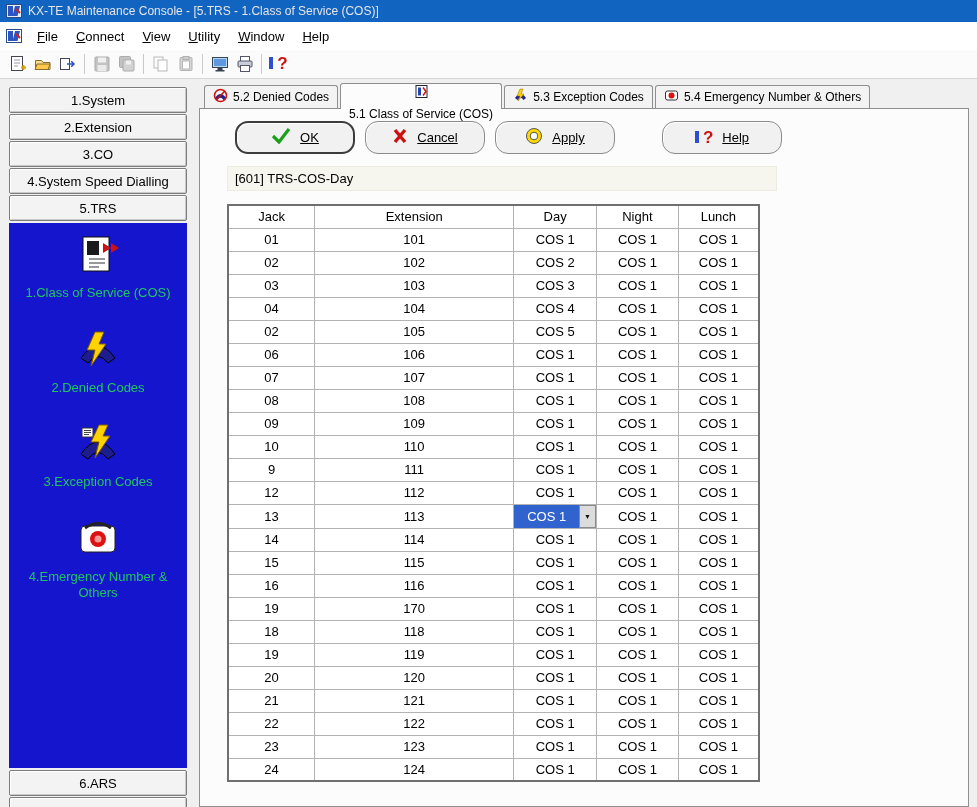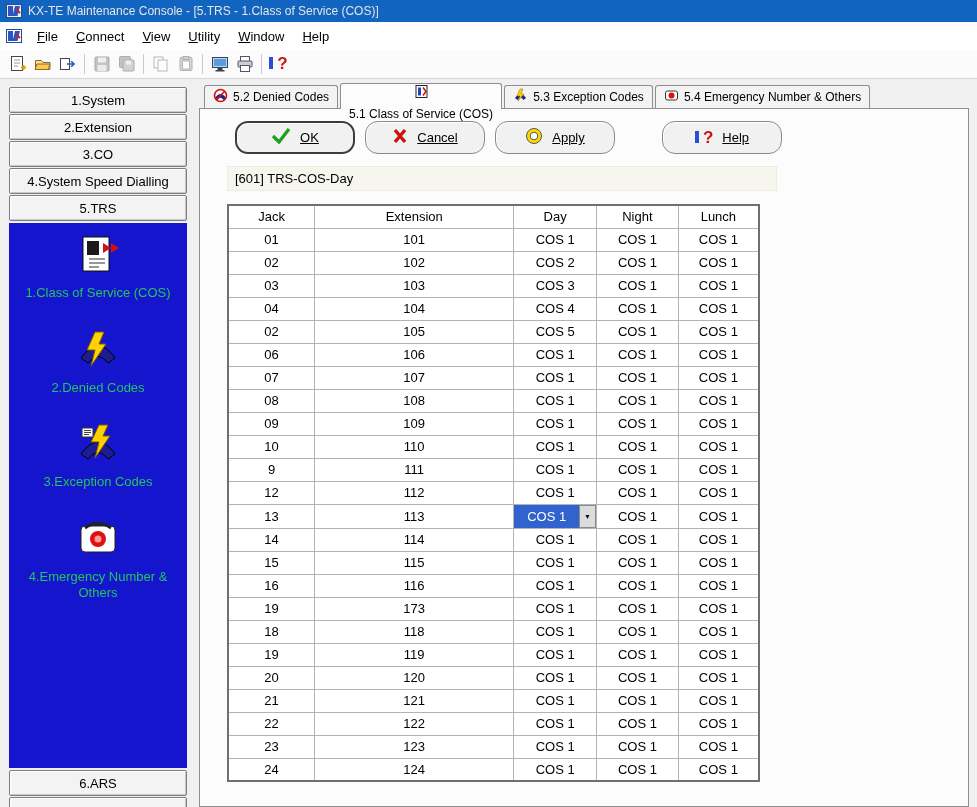--- a/index.html
+++ b/index.html
@@ -439,21 +439,21 @@
               </tr>
               <tr>
                 <td>16</td>
                 <td>116</td>
                 <td>COS 1</td>
                 <td>COS 1</td>
                 <td>COS 1</td>
               </tr>
               <tr>
                 <td>19</td>
-                <td>173</td>
+                <td>170</td>
                 <td>COS 1</td>
                 <td>COS 1</td>
                 <td>COS 1</td>
               </tr>
               <tr>
                 <td>18</td>
                 <td>118</td>
                 <td>COS 1</td>
                 <td>COS 1</td>
                 <td>COS 1</td>

